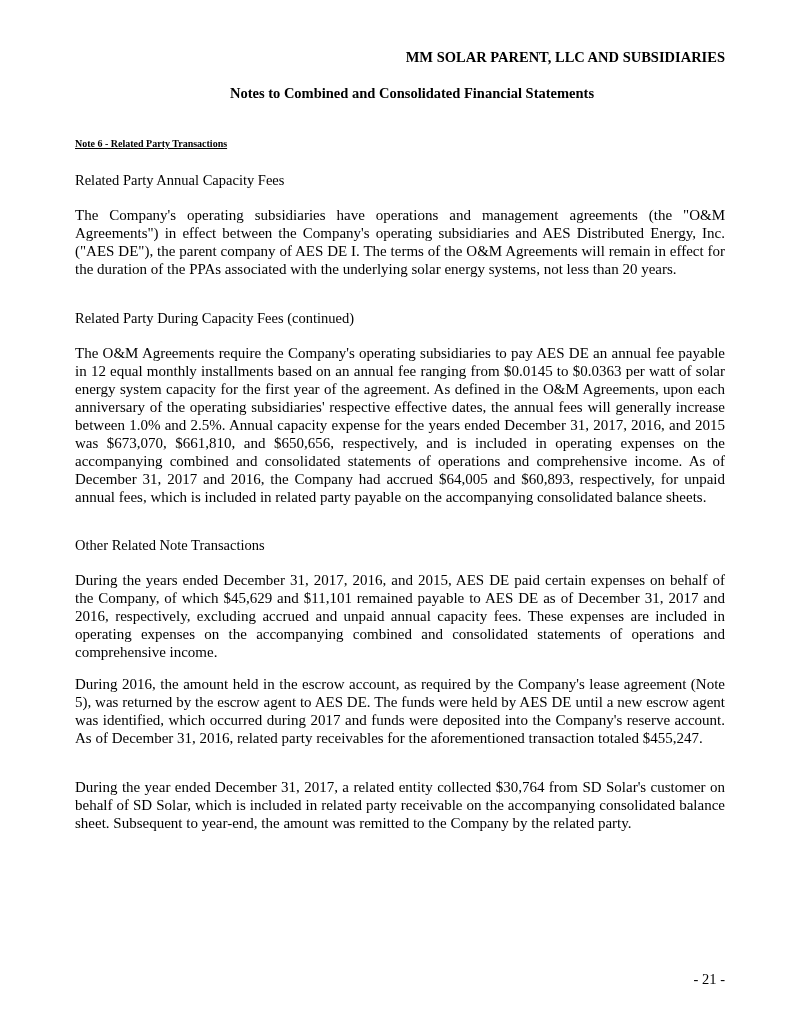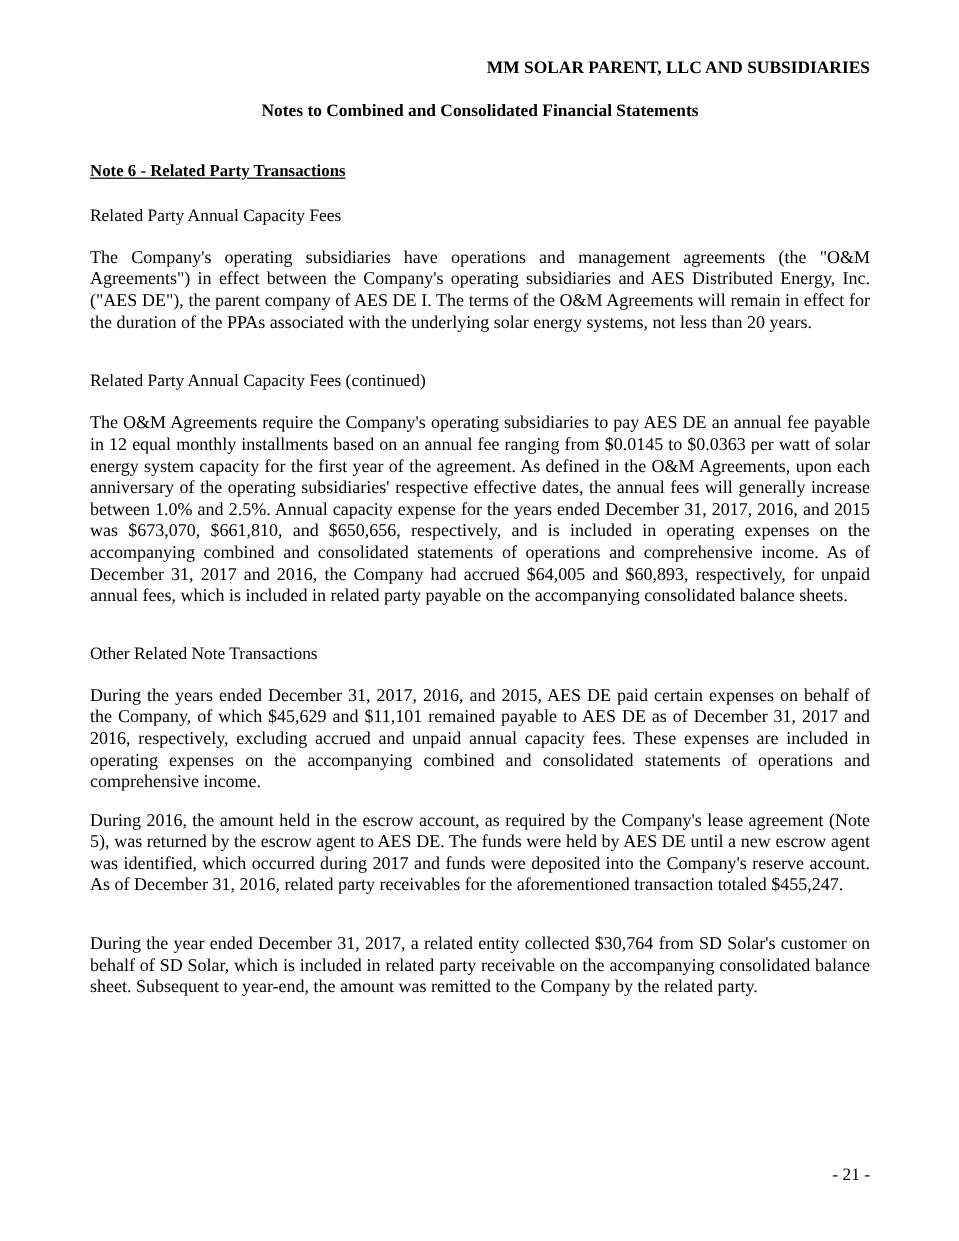--- a/index.html
+++ b/index.html
@@ -27,33 +27,33 @@
       left: 0;
       width: 650px;
       text-align: right;
       font-weight: bold;
       font-size: 14.5px;
       line-height: 18px;
     }
     .header-subtitle {
       position: absolute;
       top: 84px;
-      left: 0;
+      left: 12px;
       width: 650px;
       text-align: center;
       font-weight: bold;
       font-size: 14.5px;
       line-height: 18px;
     }
     .note-heading {
       position: absolute;
       top: 135px;
       left: 0;
       font-weight: bold;
-      font-size: 14px;
+      font-size: 10px;
       line-height: 18px;
       text-decoration: underline;
     }
     .sub-heading {
       position: absolute;
       left: 0;
       font-size: 14.5px;
       line-height: 18px;
     }
     .para {
@@ -81,21 +81,21 @@
 <div class="page">
 
   <div class="header-title">MM SOLAR PARENT, LLC AND SUBSIDIARIES</div>
   <div class="header-subtitle">Notes to Combined and Consolidated Financial Statements</div>
 
   <div class="note-heading">Note 6 - Related Party Transactions</div>
 
   <div class="sub-heading" style="top:171px;">Related Party Annual Capacity Fees</div>
   <p class="para" style="top:206px;">The Company's operating subsidiaries have operations and management agreements (the "O&amp;M Agreements") in effect between the Company's operating subsidiaries and AES Distributed Energy, Inc. ("AES DE"), the parent company of AES DE I. The terms of the O&amp;M Agreements will remain in effect for the duration of the PPAs associated with the underlying solar energy systems, not less than 20 years.</p>
 
-  <div class="sub-heading" style="top:309px;">Related Party Annual Capacity Fees (continued)</div>
+  <div class="sub-heading" style="top:309px;">Related Party During Capacity Fees (continued)</div>
   <p class="para" style="top:344px;">The O&amp;M Agreements require the Company's operating subsidiaries to pay AES DE an annual fee payable in 12 equal monthly installments based on an annual fee ranging from $0.0145 to $0.0363 per watt of solar energy system capacity for the first year of the agreement. As defined in the O&amp;M Agreements, upon each anniversary of the operating subsidiaries' respective effective dates, the annual fees will generally increase between 1.0% and 2.5%. Annual capacity expense for the years ended December 31, 2017, 2016, and 2015 was $673,070, $661,810, and $650,656, respectively, and is included in operating expenses on the accompanying combined and consolidated statements of operations and comprehensive income. As of December 31, 2017 and 2016, the Company had accrued $64,005 and $60,893, respectively, for unpaid annual fees, which is included in related party payable on the accompanying consolidated balance sheets.</p>
 
   <div class="sub-heading" style="top:536px;">Other Related Note Transactions</div>
   <p class="para" style="top:571px;">During the years ended December 31, 2017, 2016, and 2015, AES DE paid certain expenses on behalf of the Company, of which $45,629 and $11,101 remained payable to AES DE as of December 31, 2017 and 2016, respectively, excluding accrued and unpaid annual capacity fees. These expenses are included in operating expenses on the accompanying combined and consolidated statements of operations and comprehensive income.</p>
   <p class="para" style="top:675px;">During 2016, the amount held in the escrow account, as required by the Company's lease agreement (Note 5), was returned by the escrow agent to AES DE. The funds were held by AES DE until a new escrow agent was identified, which occurred during 2017 and funds were deposited into the Company's reserve account. As of December 31, 2016, related party receivables for the aforementioned transaction totaled $455,247.</p>
   <p class="para" style="top:778px;">During the year ended December 31, 2017, a related entity collected $30,764 from SD Solar's customer on behalf of SD Solar, which is included in related party receivable on the accompanying consolidated balance sheet. Subsequent to year-end, the amount was remitted to the Company by the related party.</p>
 
   <div class="page-number">- 21 -</div>
 
 </div>

